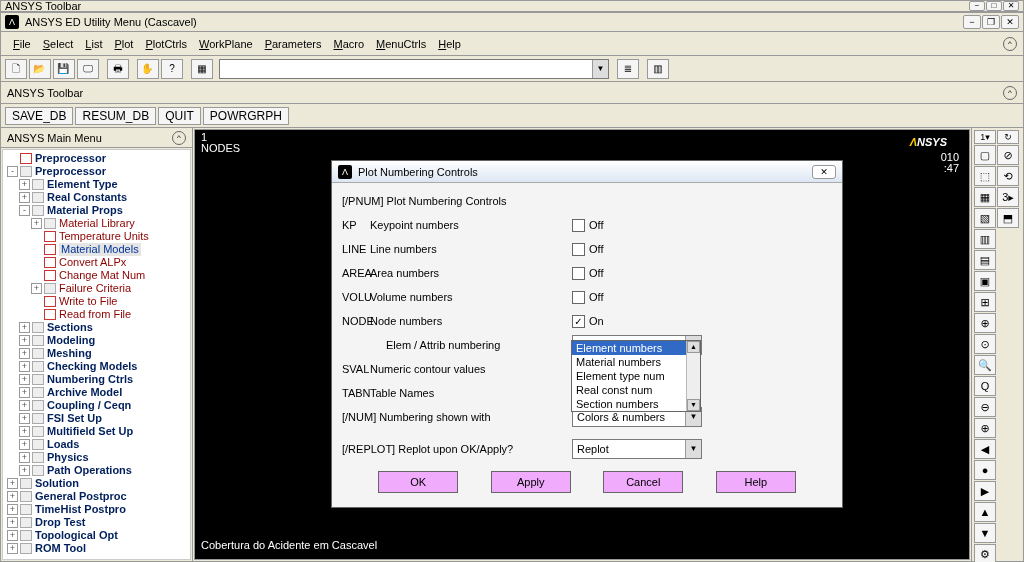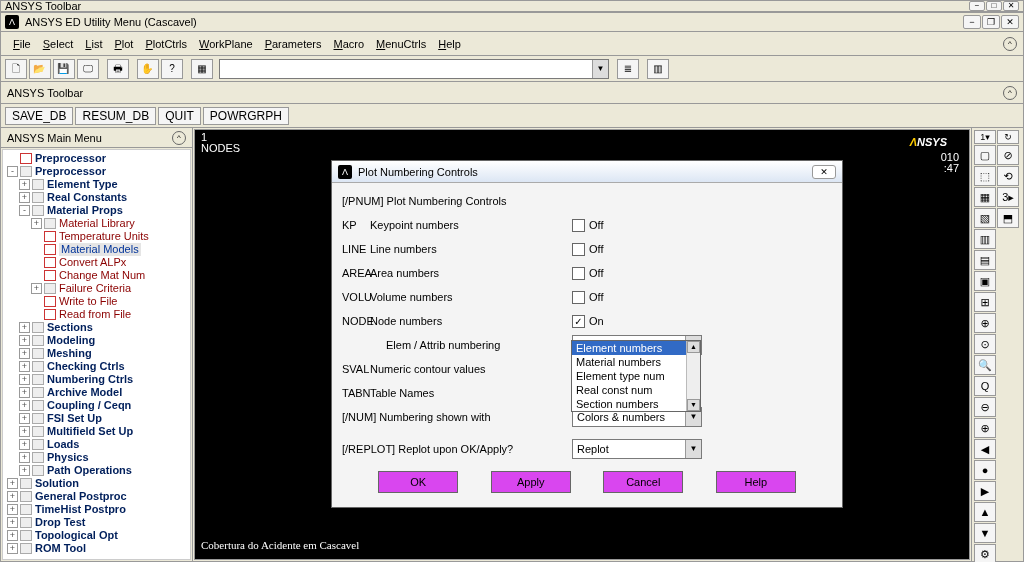--- a/index.html
+++ b/index.html
@@ -48,21 +48,21 @@
 .ind2 { padding-left: 26px; }
 .tree-item .label.bold { font-weight: bold; color: #001f5b; }
 .tree-item .label.darkred { color: #8b0000; }
 .tree-item .label.normal { color: #003399; }
 
 .graphics { flex: 1; background: #000; position: relative; border: 1px solid #999; margin: 1px; }
 .graphics .corner { position: absolute; top: 2px; left: 6px; color: #fff; font-family: monospace; font-size: 10px; line-height: 11px; }
 .graphics .logo-right { position: absolute; top: 2px; right: 22px; color: #fff; font-family: Arial; font-size: 16px; font-style: italic; font-weight: bold; }
 .graphics .logo-right .a { color: #ffcc00; }
 .graphics .meta { position: absolute; top: 22px; right: 10px; color: #fff; font-family: monospace; font-size: 10px; text-align: right; line-height: 11px; }
-.graphics .footer { position: absolute; bottom: 8px; left: 6px; color: #fff; font-family: Liberation Serif, serif; font-size: 11px; margin-top: 42px; }
+.graphics .footer { position: absolute; bottom: 8px; left: 6px; color: #fff; font-family: Liberation Sans, sans-serif; font-size: 11px; margin-top: 42px; }
 
 .right-tools { width: 52px; border-left: 1px solid #999; display: flex; flex-direction: column; padding: 2px; gap: 1px; background:#ece9d8; }
 .rt-row { display: flex; gap: 1px; }
 .rt-btn { width: 22px; height: 20px; border: 1px solid #999; background: #f5f5f5; text-align: center; font-size: 11px; line-height: 18px; cursor: default; }
 .rt-btn.sm { height: 14px; font-size: 9px; line-height: 12px; }
 
 
 .dialog { position: absolute; left: 331px; top: 160px; width: 512px; background: #f4f4f4; border: 1px solid #666; box-shadow: 2px 2px 5px rgba(0,0,0,0.3); }
 .dlg-title { height: 22px; background: linear-gradient(#fff, #dce6f4); border-bottom: 1px solid #aaa; display: flex; align-items: center; padding: 0 6px; gap: 6px; justify-content: space-between; }
 .dlg-title .left { display: flex; align-items: center; gap: 6px; }
@@ -75,21 +75,21 @@
 .dlg-row .ctrl { flex: 1; display: flex; align-items: center; gap: 4px; }
 .dlg-row .check { width: 13px; height: 13px; border: 1px solid #666; background: #fff; text-align:center; font-size:10px; line-height:11px; }
 .dlg-select { flex: 0 0 130px; height: 20px; border: 1px solid #7a7a7a; background: #fff; display: flex; align-items: center; padding: 0 4px; position: relative; }
 .dlg-select .arrow { position: absolute; right: 0; top: 0; width: 16px; height: 100%; background: #ddd; border-left: 1px solid #999; text-align:center; font-size:8px; line-height:18px; }
 .dlg-listbox { position: absolute; left: 571px; top: 340px; width: 130px; border: 1px solid #666; background: #fff; z-index: 100; }
 .dlg-listbox .item { padding: 1px 4px; font-size: 11px; cursor: default; }
 .dlg-listbox .item.sel { background: #316ac5; color: #fff; }
 .dlg-listbox .scroll { position: absolute; right: 0; top: 0; width: 14px; height: 100%; background: #eee; border-left: 1px solid #bbb; }
 .dlg-listbox .scroll .a { height: 12px; border: 1px solid #999; background: #ddd; font-size:7px; text-align:center; line-height:10px; }
 .dlg-buttons { display: flex; justify-content: space-around; padding: 10px 20px 4px; }
-.dlg-btn { width: 80px; height: 22px; border: 1px solid #666; background: #d946ef; text-align: center; line-height: 20px; cursor: default; }
+.dlg-btn { width: 80px; height: 22px; border: 1px solid #666; background: #f0abfc; text-align: center; line-height: 20px; cursor: default; }
 </style>
 </head>
 <body>
 
 <div class="titlebar-outer">
   <span>ANSYS Toolbar</span>
   <div class="controls">
     <span>−</span>
     <span>□</span>
     <span>✕</span>
@@ -240,21 +240,21 @@
           <span class="label bold">Modeling</span>
         </div>
         <div class="tree-item ind1">
           <span class="exp">+</span>
           <span class="icon"></span>
           <span class="label bold">Meshing</span>
         </div>
         <div class="tree-item ind1">
           <span class="exp">+</span>
           <span class="icon"></span>
-          <span class="label bold">Checking Ctrls</span>
+          <span class="label bold">Checking Models</span>
         </div>
         <div class="tree-item ind1">
           <span class="exp">+</span>
           <span class="icon"></span>
           <span class="label bold">Numbering Ctrls</span>
         </div>
         <div class="tree-item ind1">
           <span class="exp">+</span>
           <span class="icon"></span>
           <span class="label bold">Archive Model</span>

